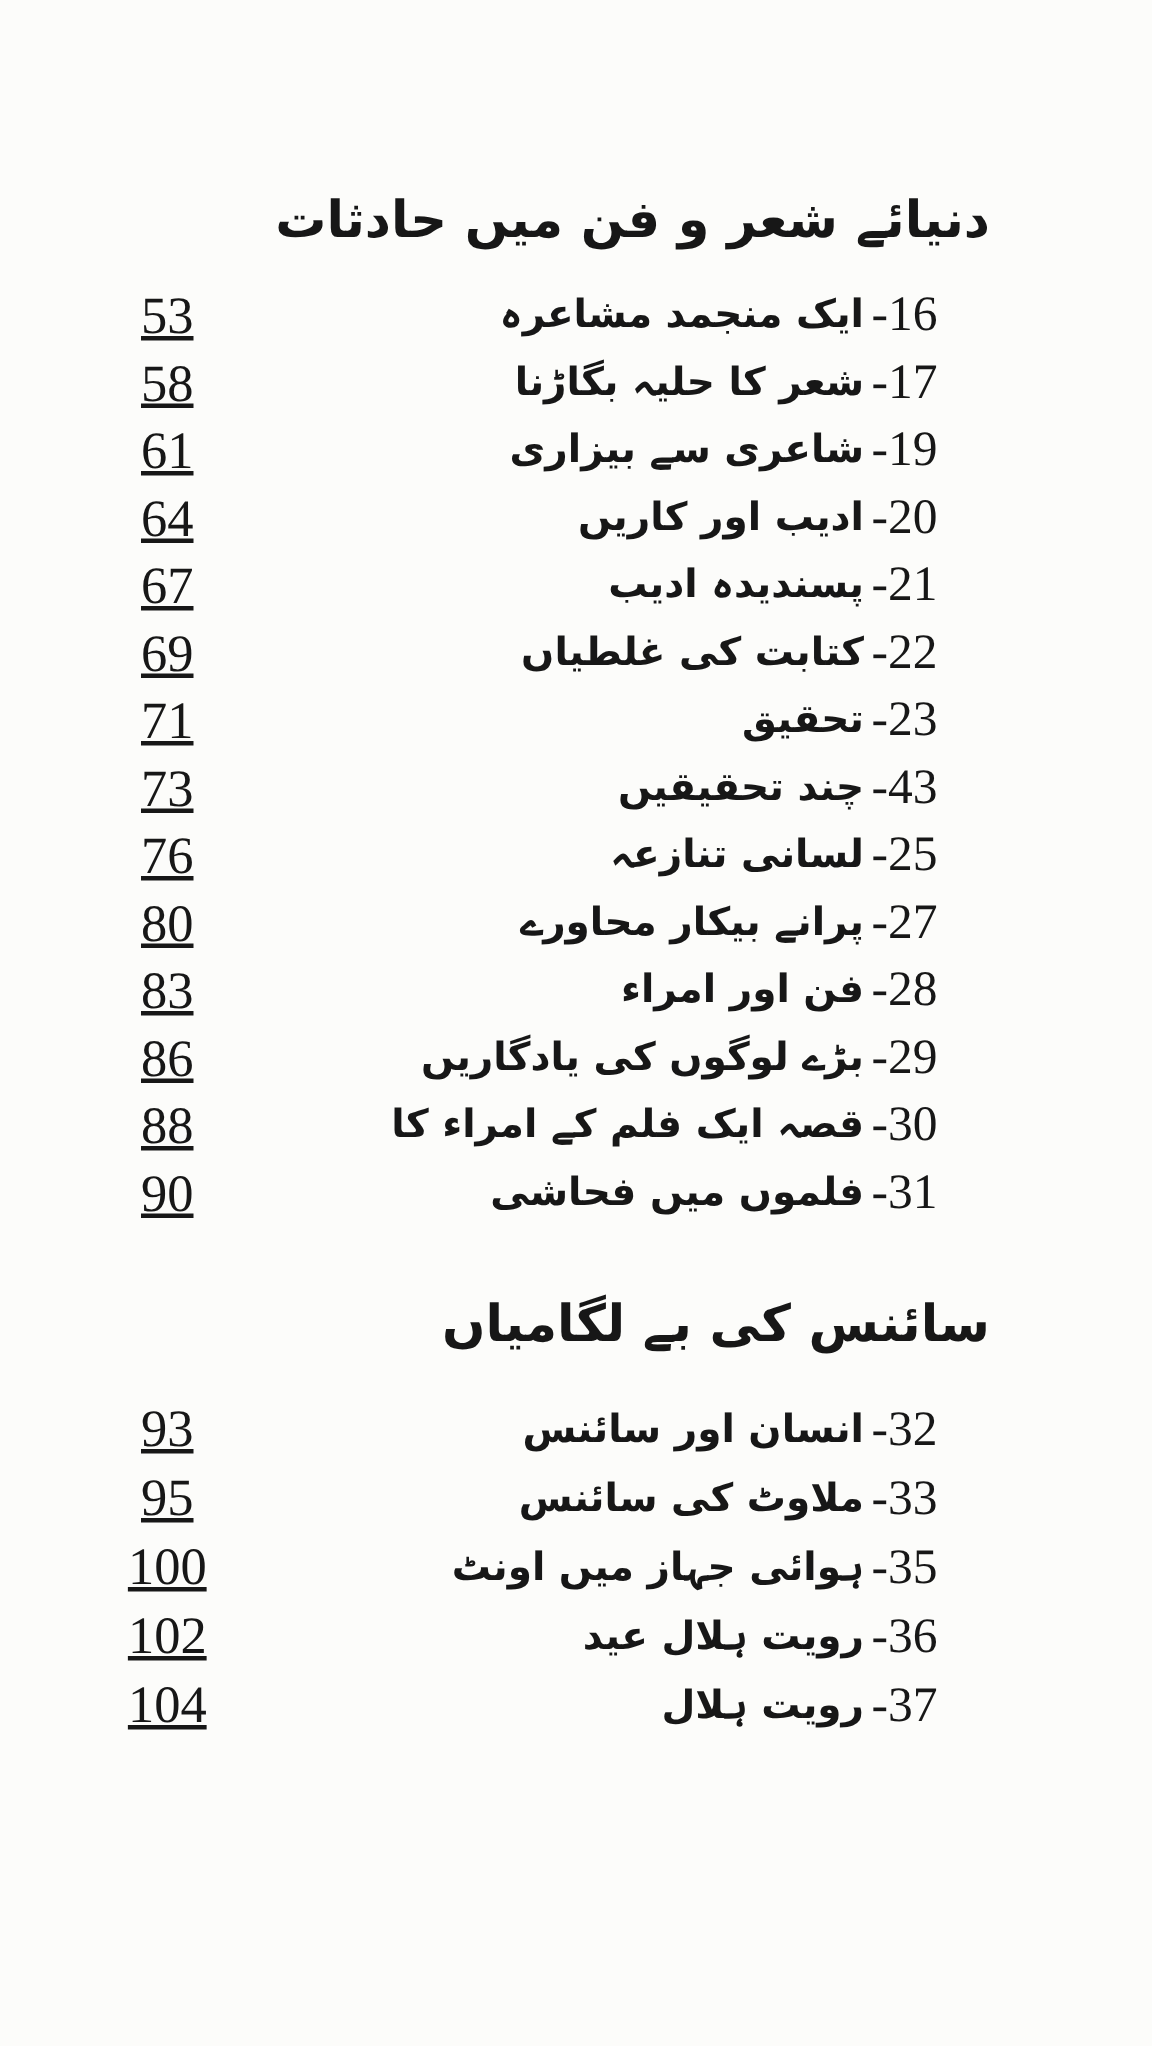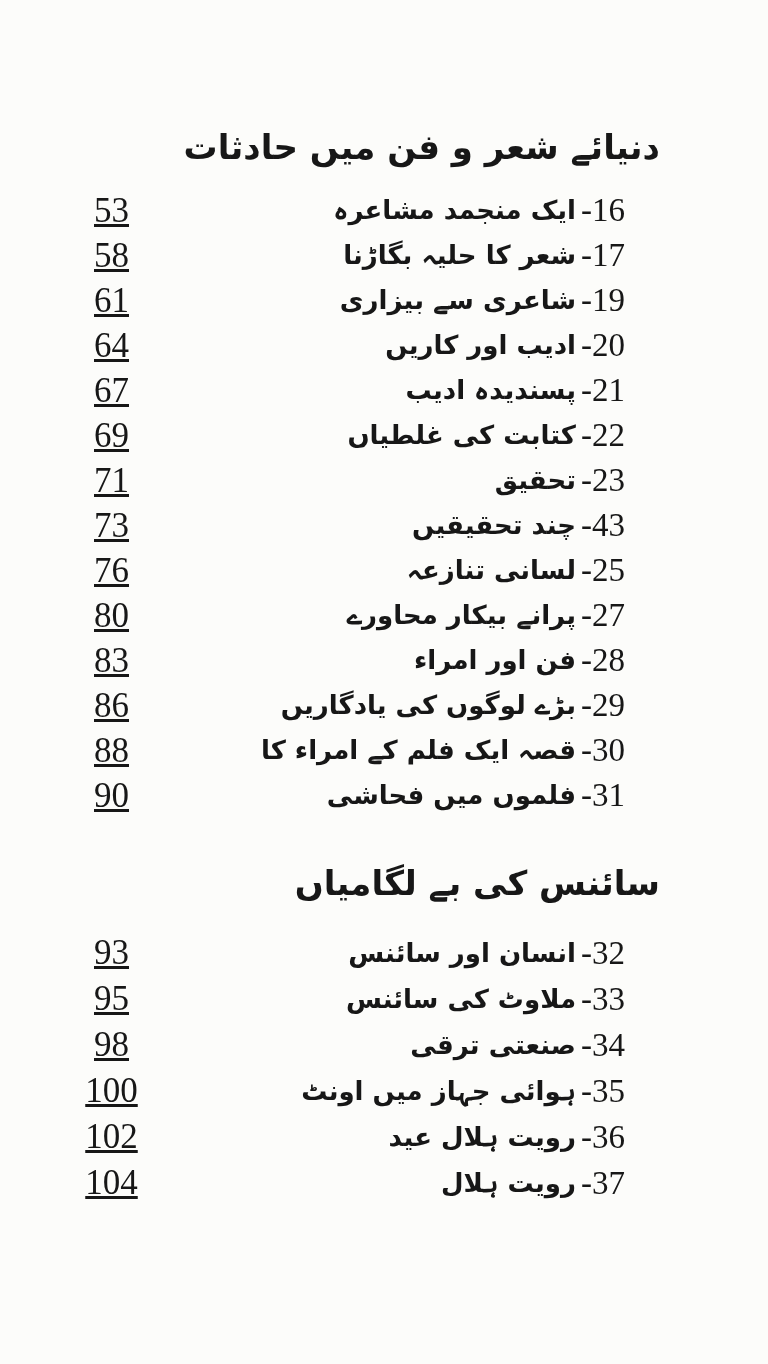--- a/index.html
+++ b/index.html
@@ -176,25 +176,20 @@
     <span class="entry-title">انسان اور سائنس</span>
     <span class="entry-num">-32</span>
   </div>
 
   <div class="row">
     <span class="page-num">95</span>
     <span class="entry-title">ملاوٹ کی سائنس</span>
     <span class="entry-num">-33</span>
   </div>
 
-  <div class="row">
-    <span class="page-num">98</span>
-    <span class="entry-title">صنعتی ترقی</span>
-    <span class="entry-num">-34</span>
-  </div>
 
   <div class="row">
     <span class="page-num">100</span>
     <span class="entry-title">ہوائی جہاز میں اونٹ</span>
     <span class="entry-num">-35</span>
   </div>
 
   <div class="row">
     <span class="page-num">102</span>
     <span class="entry-title">رویت ہلال عید</span>

